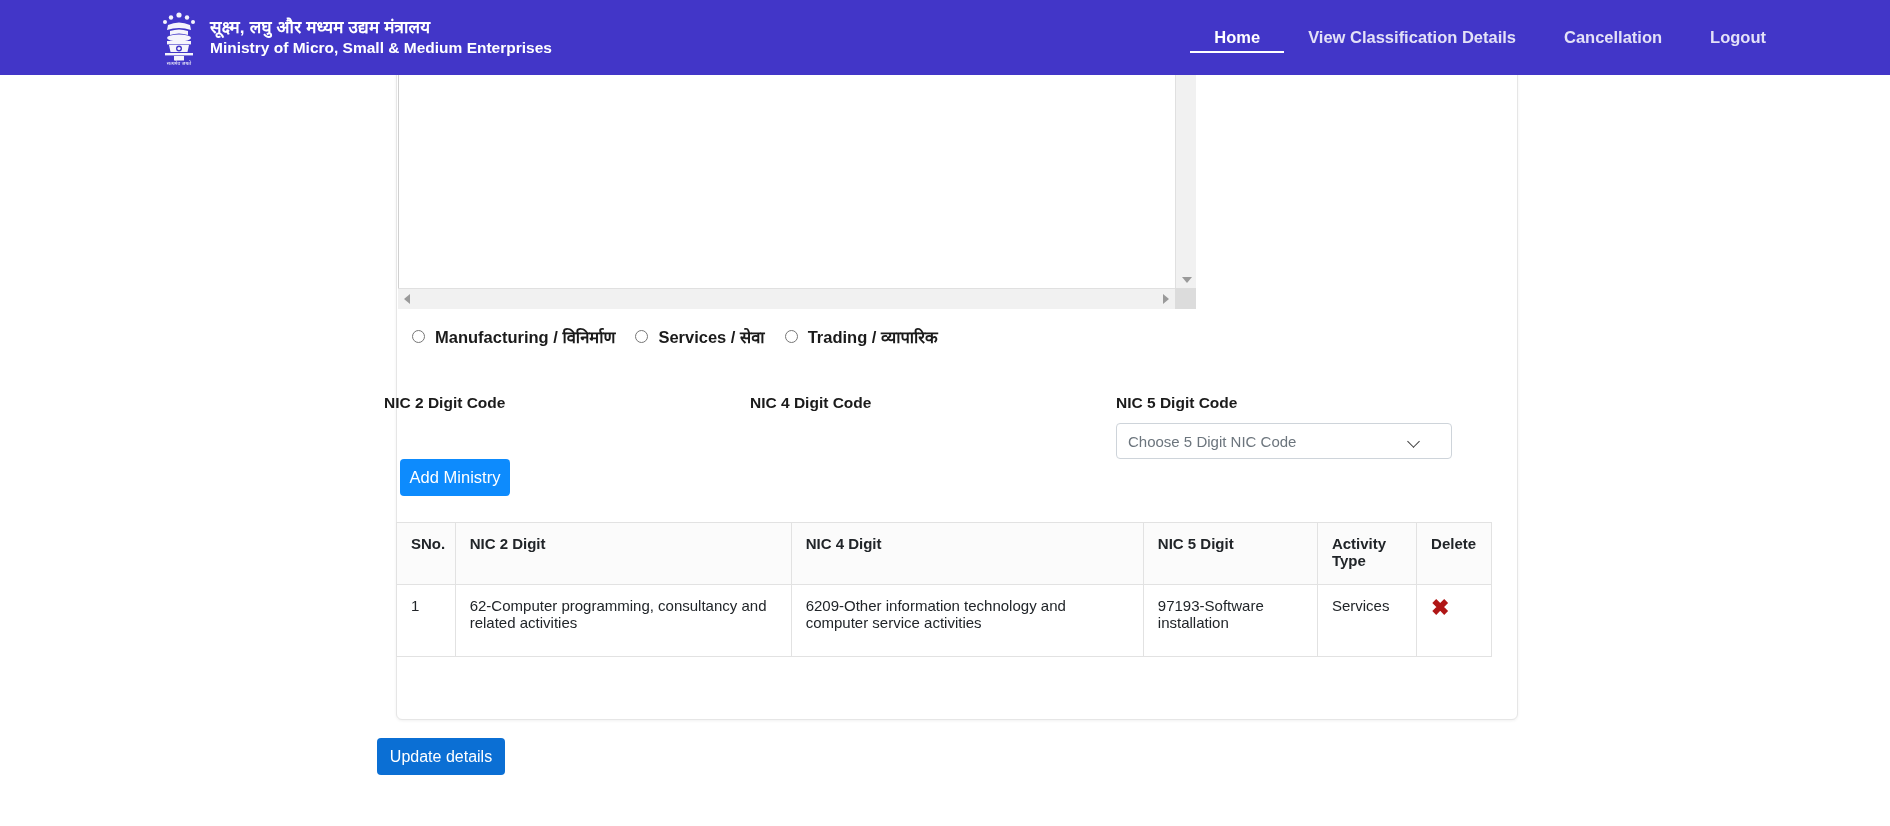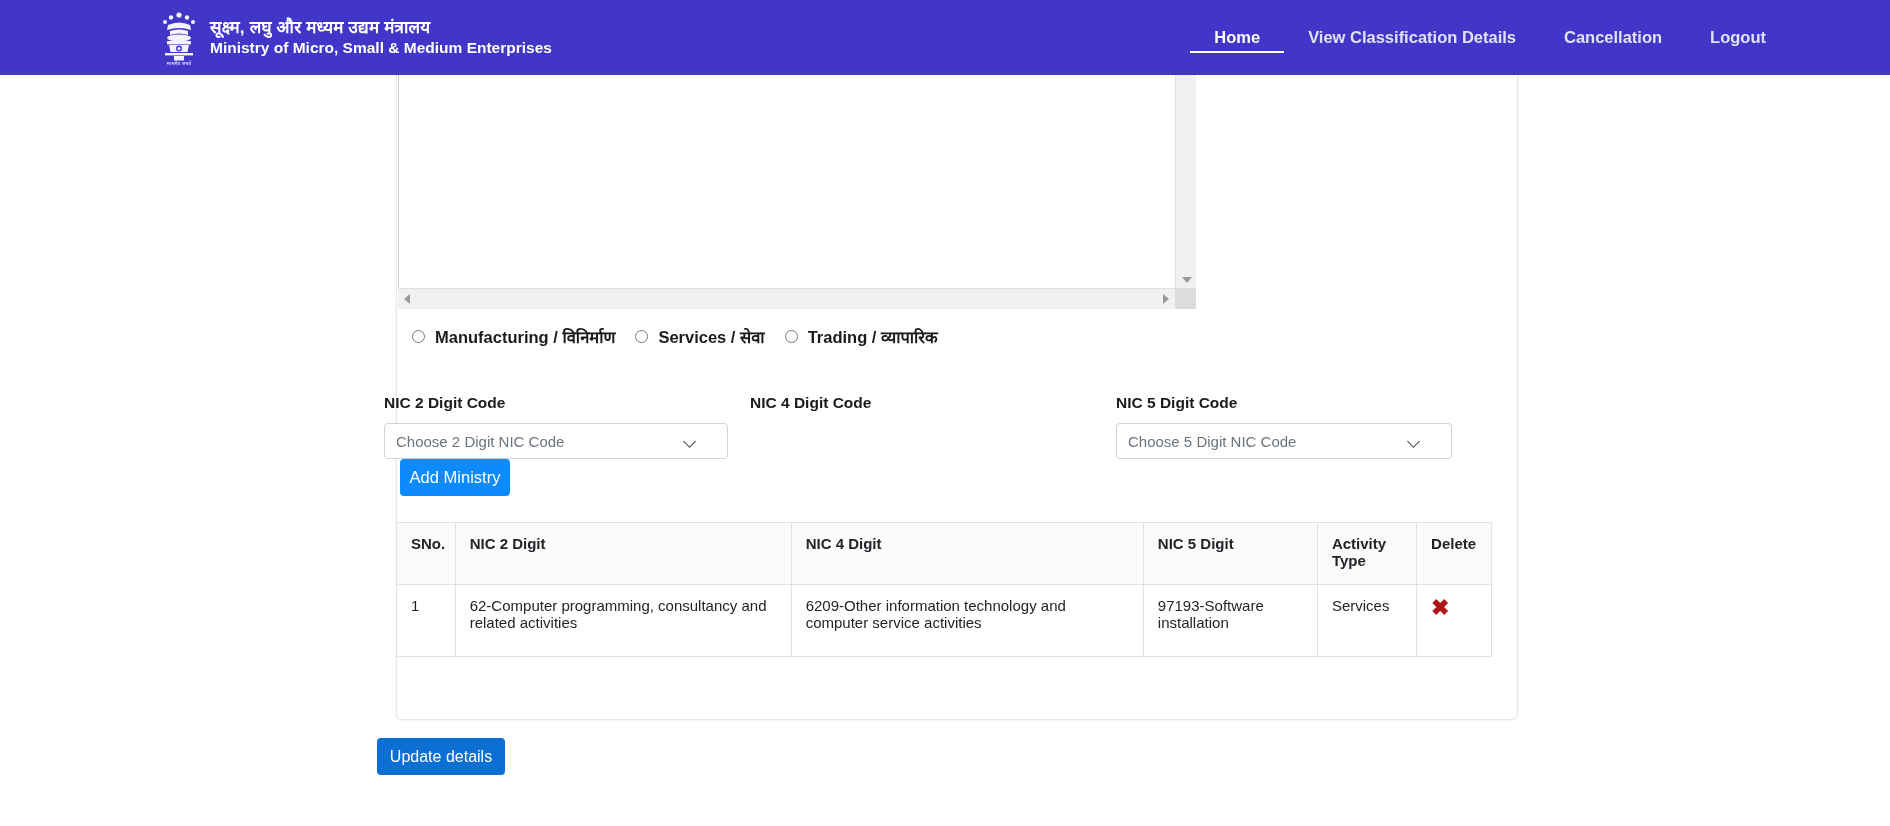--- a/index.html
+++ b/index.html
@@ -346,26 +346,20 @@
     </span>
     <span class="radio-item">
       <input type="radio" name="acttype" id="r3" style="">
       <label for="r3">Trading / व्यापारिक</label>
     </span>
   </div>
 
   <div class="nic-grid">
     <div class="nic-col">
       <span class="nic-label">NIC 2 Digit Code</span>
-      <div class="sel-wrap">
-        <select class="nic-select">
-          <option>Choose 2 Digit NIC Code</option>
-        </select>
-        <span class="chev"></span>
-      </div>
     </div>
 
     <div class="nic-col">
       <span class="nic-label">NIC 4 Digit Code</span>
     </div>
 
     <div class="nic-col">
       <span class="nic-label">NIC 5 Digit Code</span>
       <div class="sel-wrap">
         <select class="nic-select">

